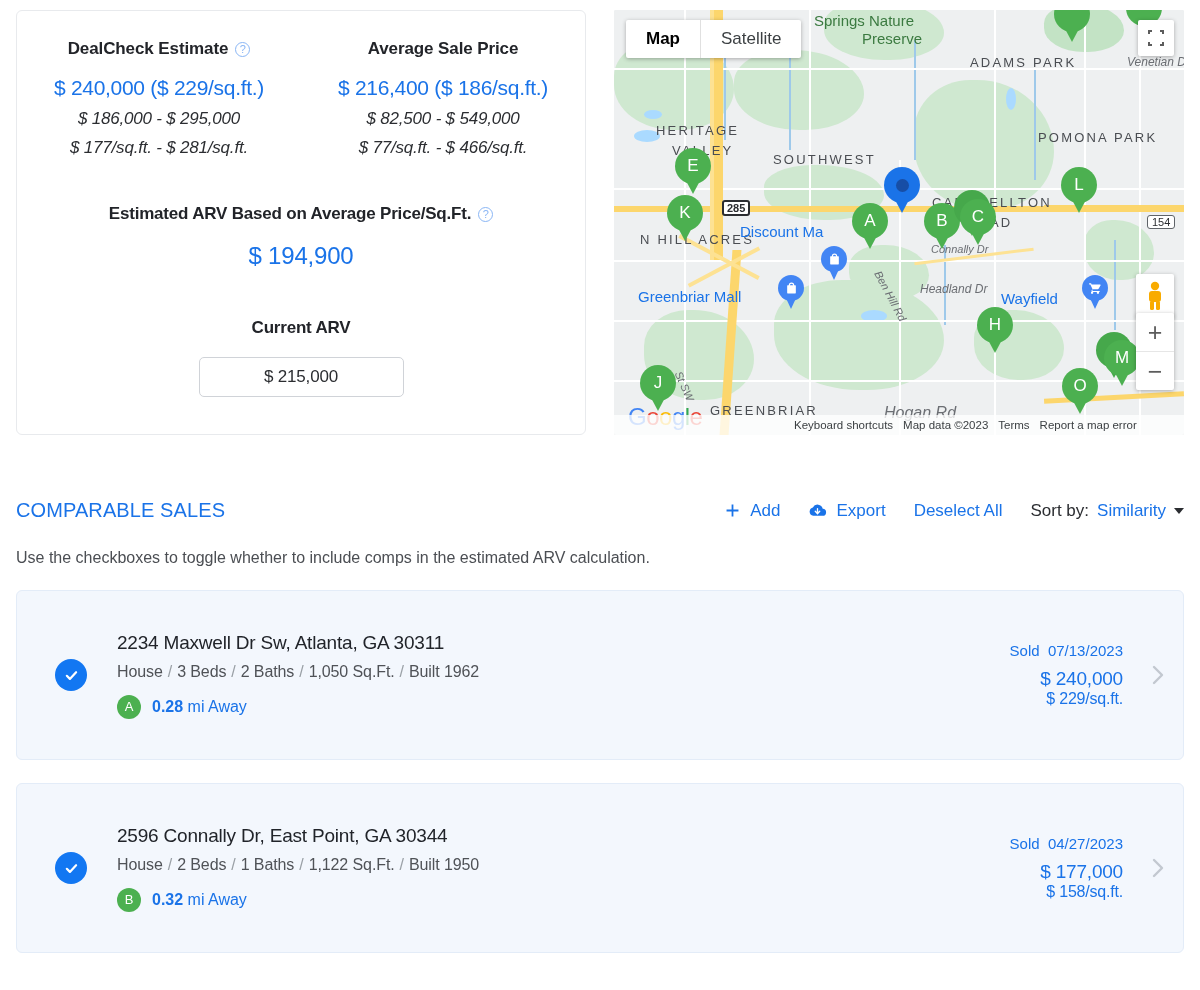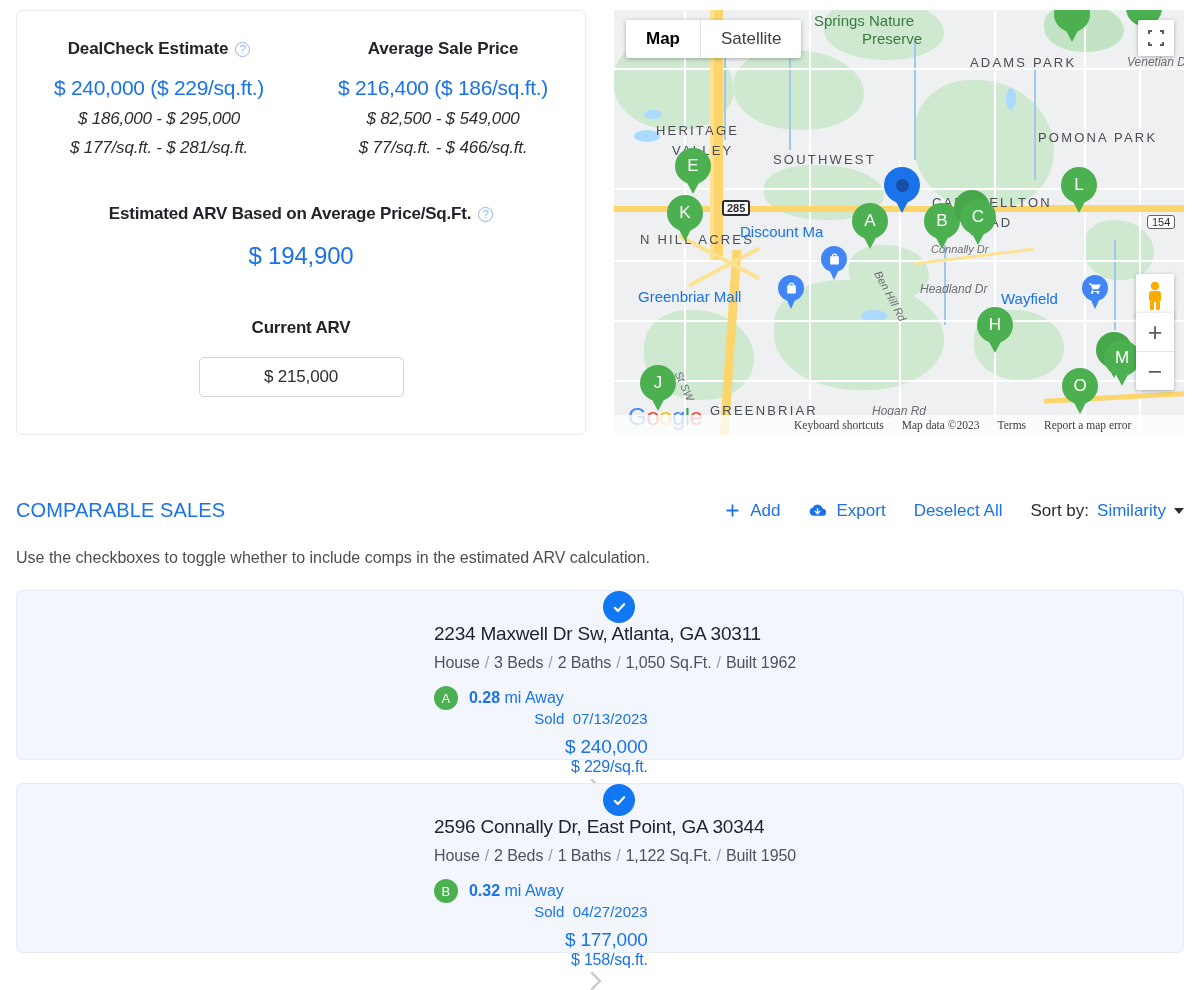--- a/index.html
+++ b/index.html
@@ -232,25 +232,24 @@
     border-top: 13px solid #4285f4;
   }
 
   .map-footer {
     position: absolute;
     left: 0; right: 0; bottom: 0;
     height: 20px;
     background: rgba(255,255,255,.78);
     display: flex;
     align-items: center;
-    gap: 18px;
+    gap: 10px;
     padding-left: 180px;
     font-size: 11.5px;
     color: #3c4043;
-    font-family: Liberation Serif, serif;
   }
   .google-logo {
     position: absolute;
     left: 14px; bottom: 4px;
     font-size: 24px;
     font-family: "Liberation Sans", sans-serif;
     letter-spacing: -0.5px;
   }
   .google-logo span:nth-child(1){color:#4285F4}
   .google-logo span:nth-child(2){color:#EA4335}
@@ -297,21 +296,20 @@
 
   .comp-card {
     margin: 23px 16px 0 16px;
     height: 170px;
     background: #f3f7fd;
     border: 1px solid #e3ecf8;
     border-radius: 6px;
     display: flex;
     align-items: center;
     position: relative;
-    flex-direction: column;
   }
   .check {
     width: 32px; height: 32px;
     border-radius: 50%;
     background: #1277f2;
     margin-left: 38px;
     flex: none;
     display: flex; align-items: center; justify-content: center;
   }
   .comp-body { margin-left: 30px; flex: 1; }
@@ -462,21 +460,21 @@
       <div class="maplabel hood" style="left:318px;top:185px;">CAMPBELLTON</div>
       <div class="maplabel hood" style="left:352px;top:205px;">ROAD</div>
       <div class="maplabel hood" style="left:-2px;top:222px;margin-left:28px;">N HILL ACRES</div>
       <div class="maplabel hood" style="left:96px;top:393px;">GREENBRIAR</div>
       <div class="maplabel poi" style="left:126px;top:213px;">Discount Ma</div>
       <div class="maplabel poi" style="left:24px;top:278px;">Greenbriar Mall</div>
       <div class="maplabel poi" style="left:387px;top:280px;">Wayfield</div>
       <div class="maplabel street" style="left:317px;top:233px;">Connally Dr</div>
       <div class="maplabel street" style="left:306px;top:272px;font-size:12px;">Headland Dr</div>
       <div class="maplabel street" style="left:249px;top:280px;transform:rotate(62deg);">Ben Hill Rd</div>
-      <div class="maplabel street" style="left:258px;top:394px;font-size:12px;">Hogan Rd</div>
+      <div class="maplabel street" style="left:270px;top:394px;font-size:16px;">Hogan Rd</div>
       <div class="maplabel street" style="left:513px;top:45px;font-size:12px;">Venetian D</div>
       <div class="maplabel street" style="left:60px;top:30px;transform:rotate(70deg);">W</div>
       <div class="maplabel street" style="left:55px;top:370px;transform:rotate(66deg);">St SW</div>
 
       <div style="position:absolute;left:108px;top:190px;background:#fff;border:2px solid #2b2d31;border-radius:3px;padding:0 3px;font-size:11px;font-weight:bold;color:#2b2d31;">285</div>
       <div style="position:absolute;left:533px;top:205px;background:#fff;border:1.5px solid #5f6368;border-radius:3px;padding:0 4px;font-size:11px;color:#2b2d31;">154</div>
 
       <div class="poi-pin" style="left:164px;top:265px;">
         <div class="head">
             <svg width="13" height="13" viewBox="0 0 24 24" fill="#fff">

